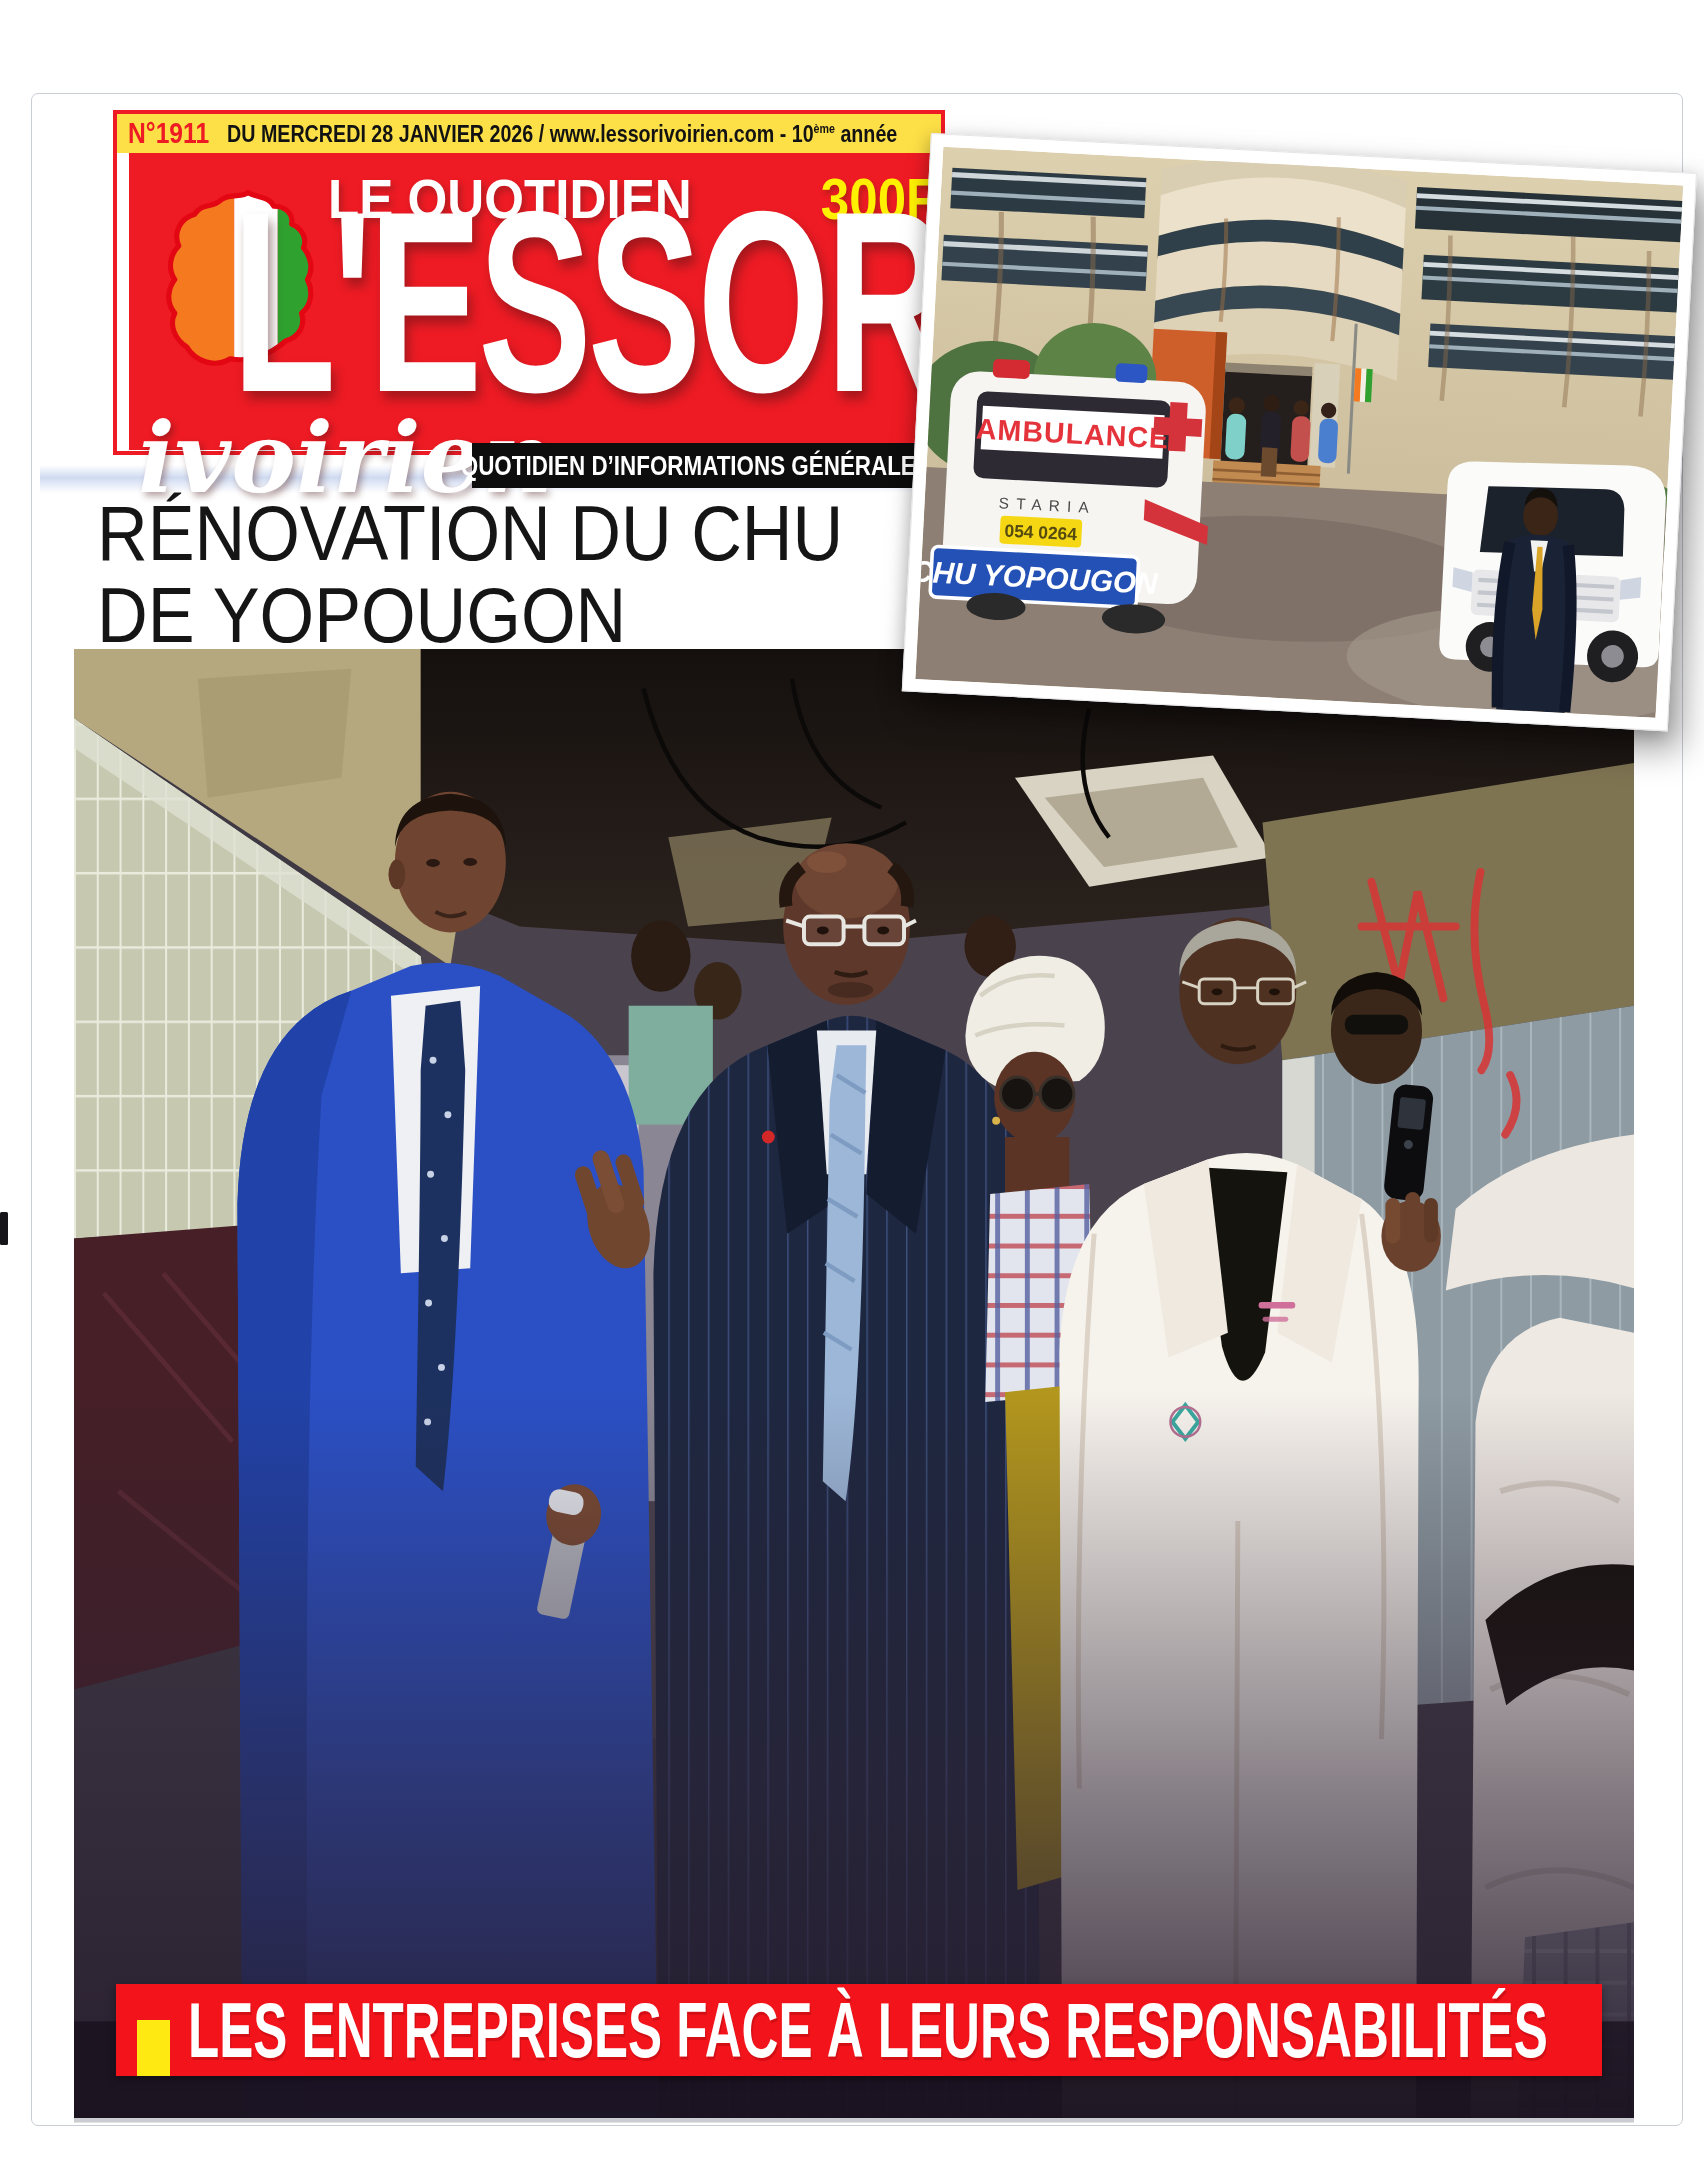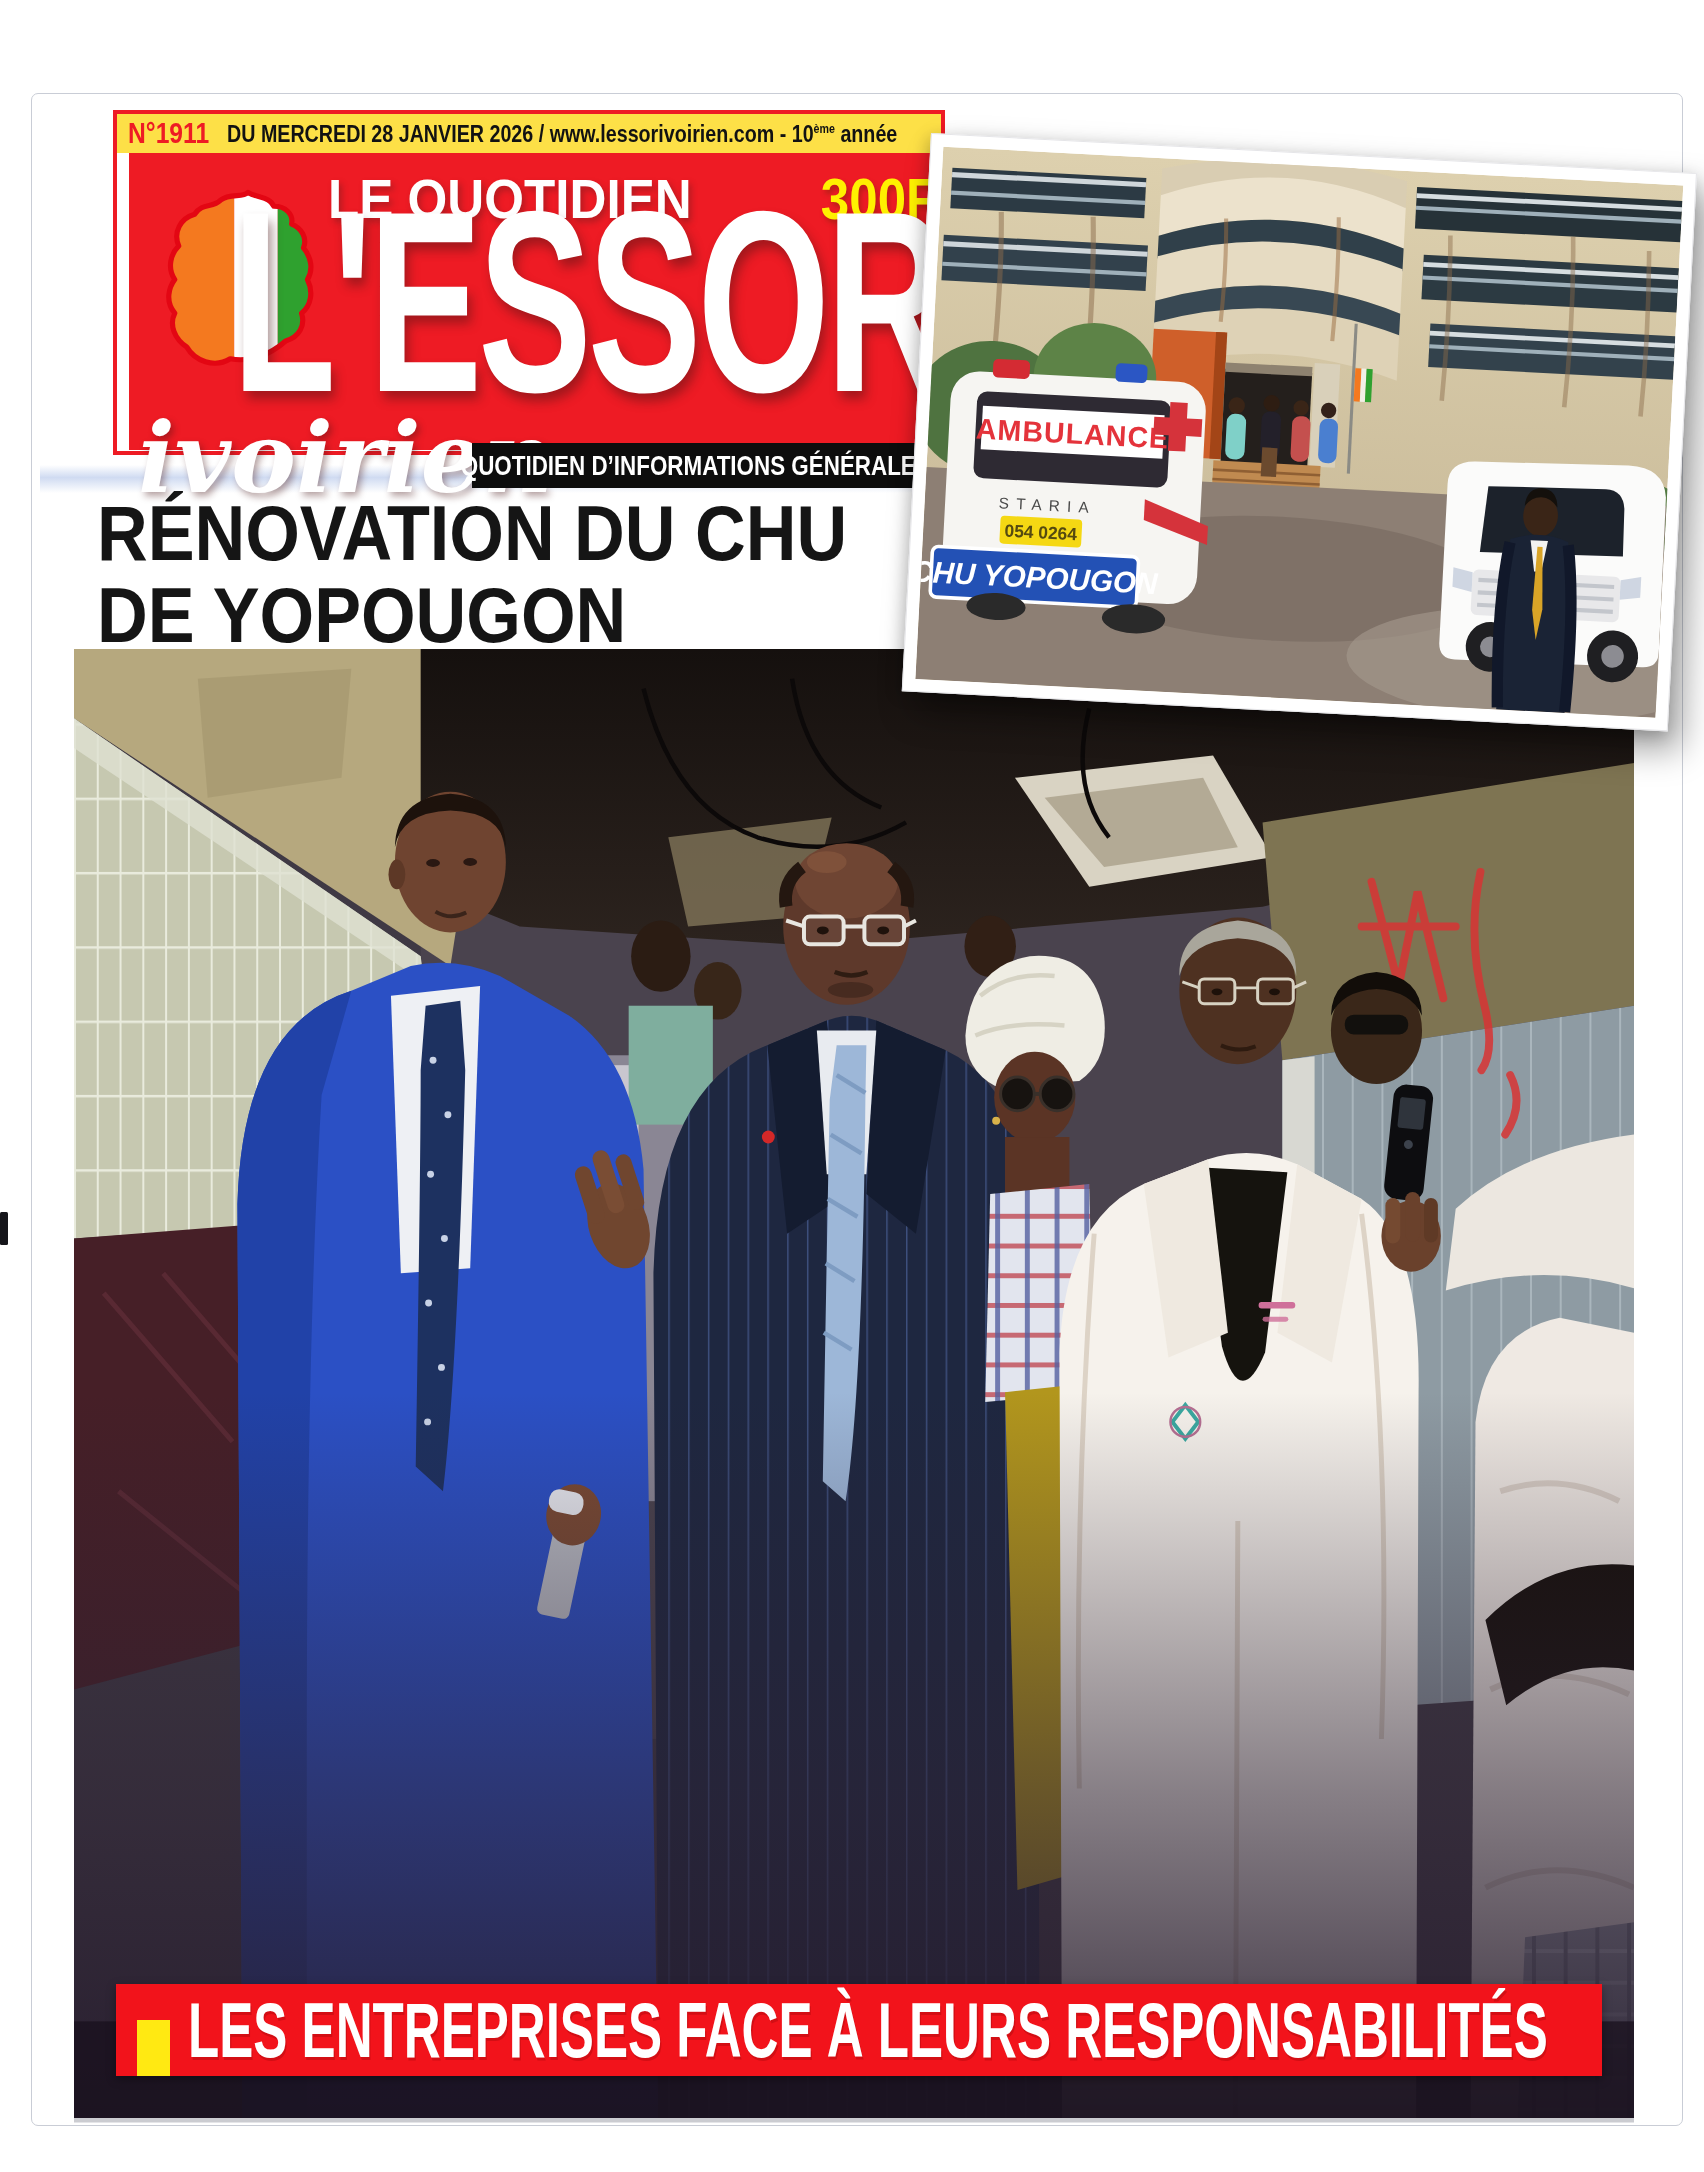--- a/index.html
+++ b/index.html
@@ -39,21 +39,21 @@
     font-family:"DejaVu Serif",serif;font-size:97px;white-space:nowrap;
     text-shadow:3px 4px 7px rgba(70,20,20,.4)}
   .black-bar{position:absolute;left:343px;top:290px;width:448px;height:45px;background:#0d0d0d;
     display:flex;align-items:center;justify-content:center;overflow:visible}
   .black-bar span{color:#fff;font-weight:bold;font-size:28px;white-space:nowrap;display:inline-block;
     transform:scaleX(.8);transform-origin:center}
   .scan-band{position:absolute;left:40px;top:465px;width:941px;height:28px;z-index:1;
     background:linear-gradient(180deg,rgba(150,175,225,0) 0%,rgba(150,175,225,.45) 45%,rgba(150,175,225,0) 100%)}
 
   
-  .kicker{position:absolute;left:97px;top:493px;z-index:2;color:#151515;font-weight:bold;
+  .kicker{position:absolute;left:97px;top:493px;z-index:2;color:#151515;font-weight:normal;
     font-size:78px;line-height:1.05}
   .kicker span{display:block;transform:scaleX(.9);transform-origin:left center;white-space:nowrap}
 
   
   .inset{position:absolute;left:931px;top:133px;width:767px;height:559px;background:#fff;
     padding:12px;transform:rotate(3deg);transform-origin:0 0;z-index:5;
     box-shadow:13px 18px 35px rgba(0,0,0,.38), -3px 4px 15px rgba(0,0,0,.18);border:0.5px solid #e5e5e8}
   .inset svg{width:100%;height:100%;display:block}
 
   

